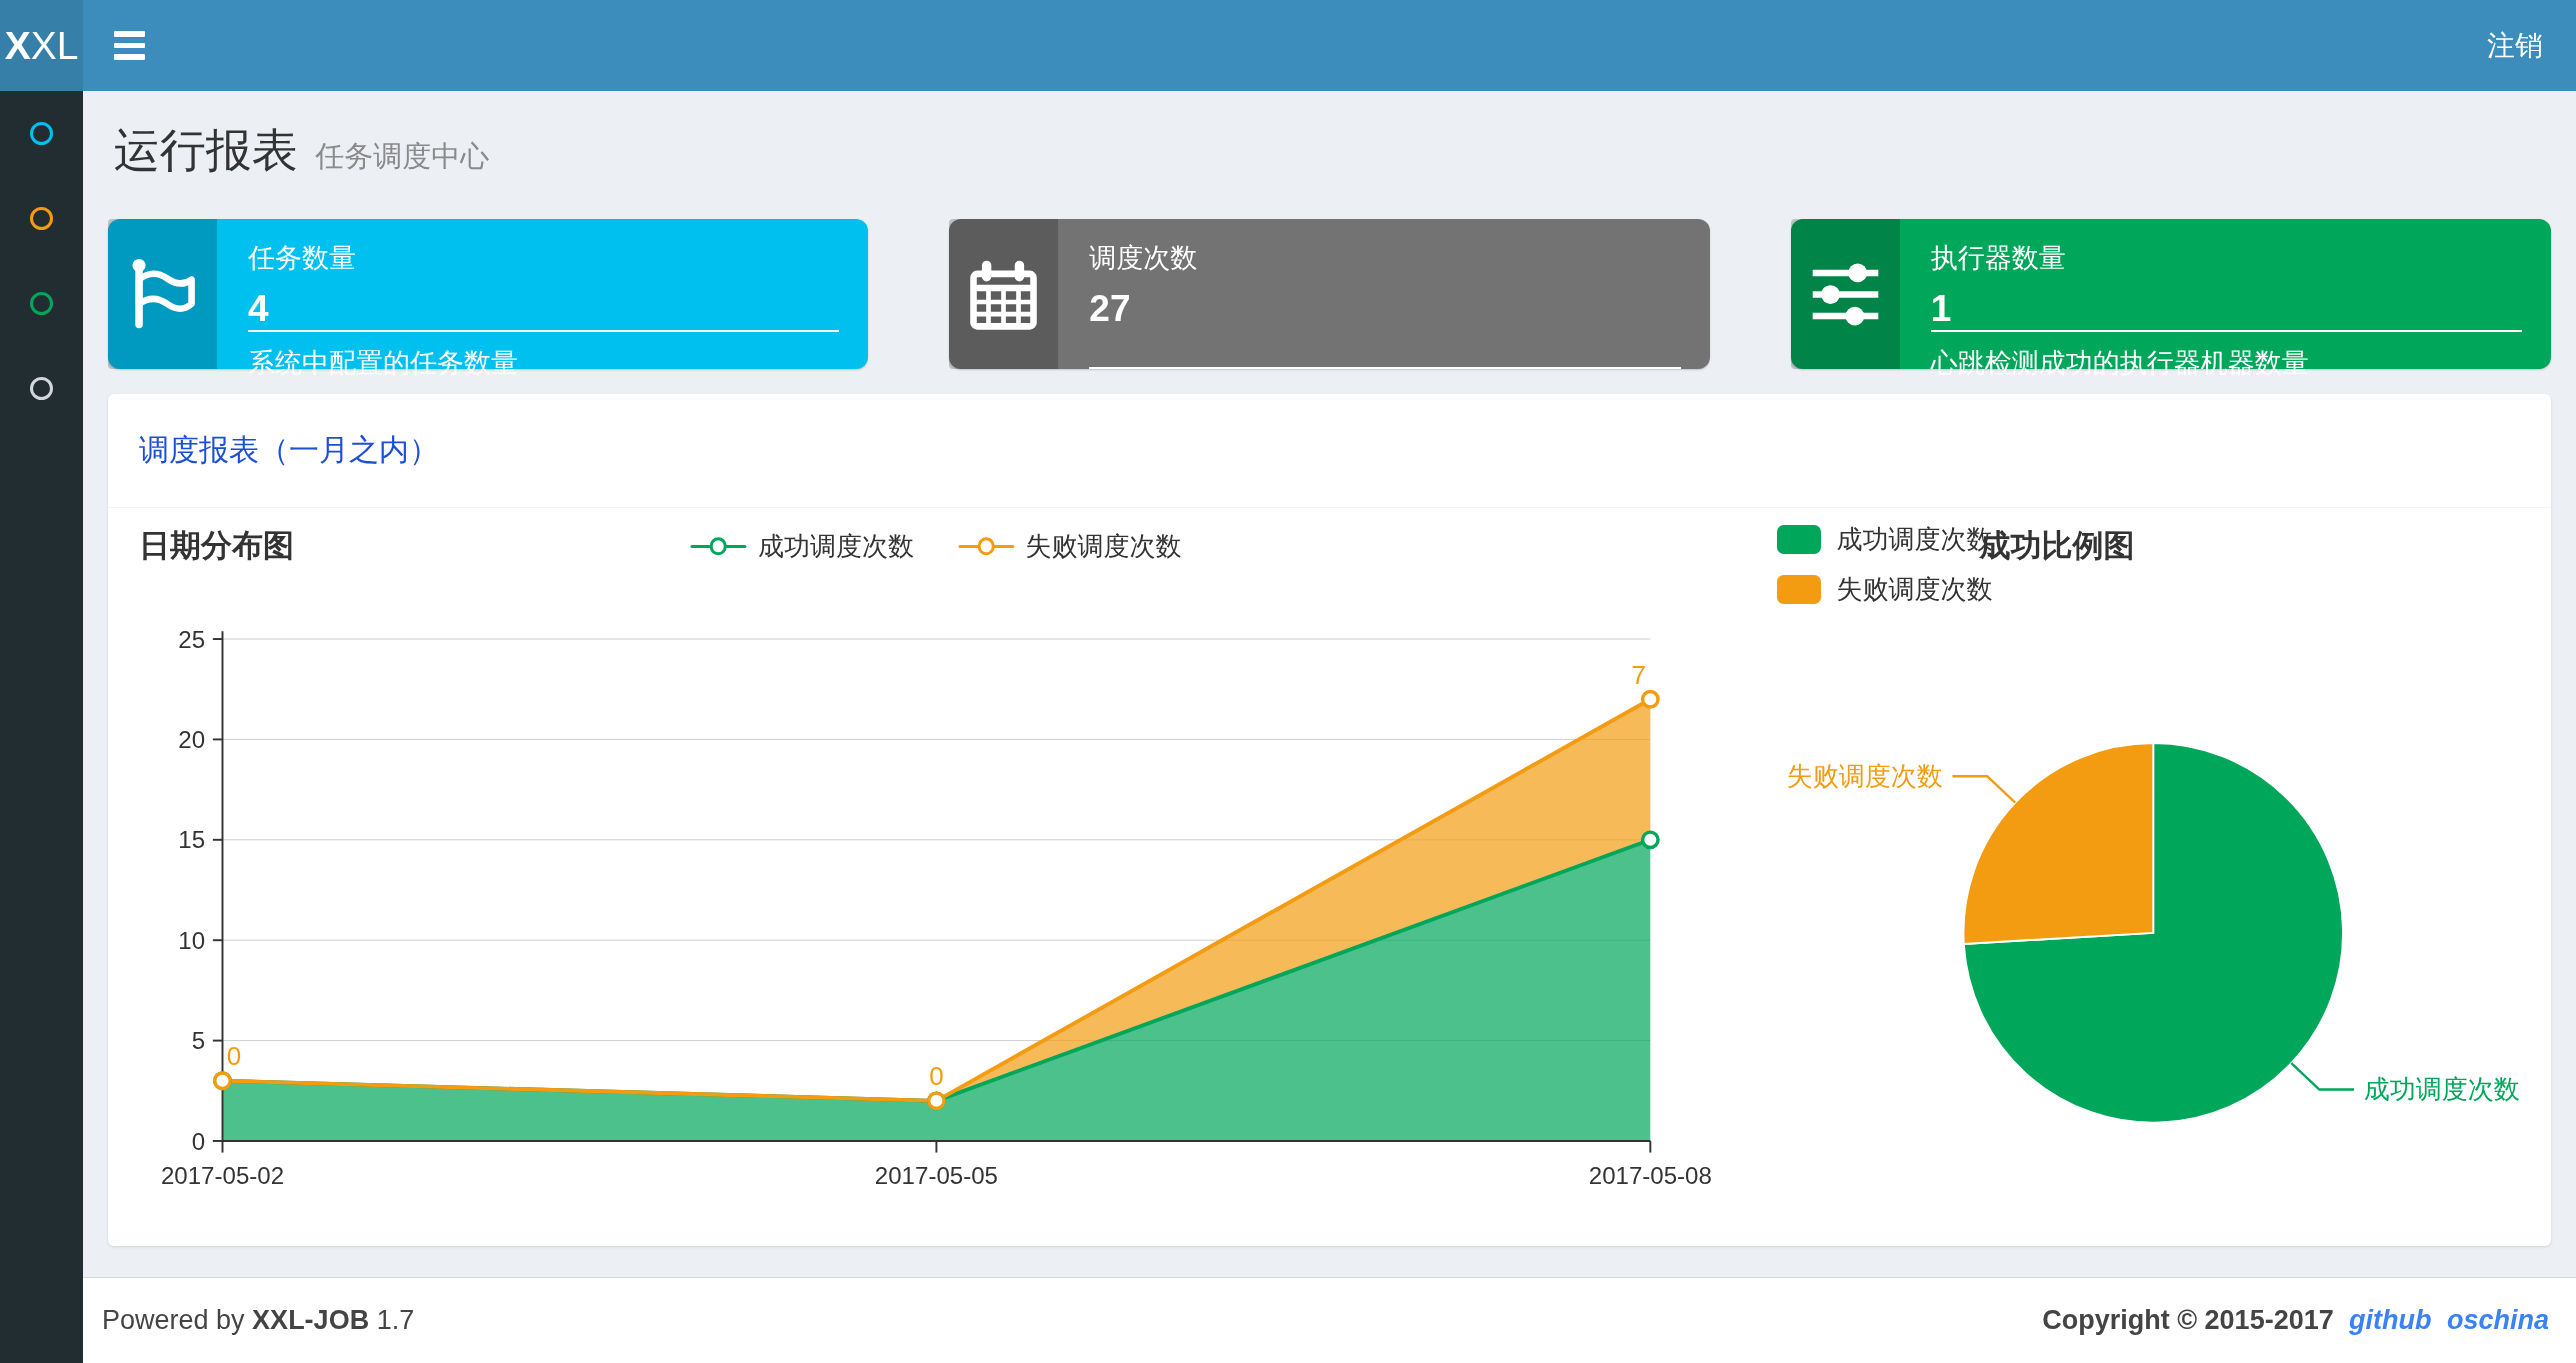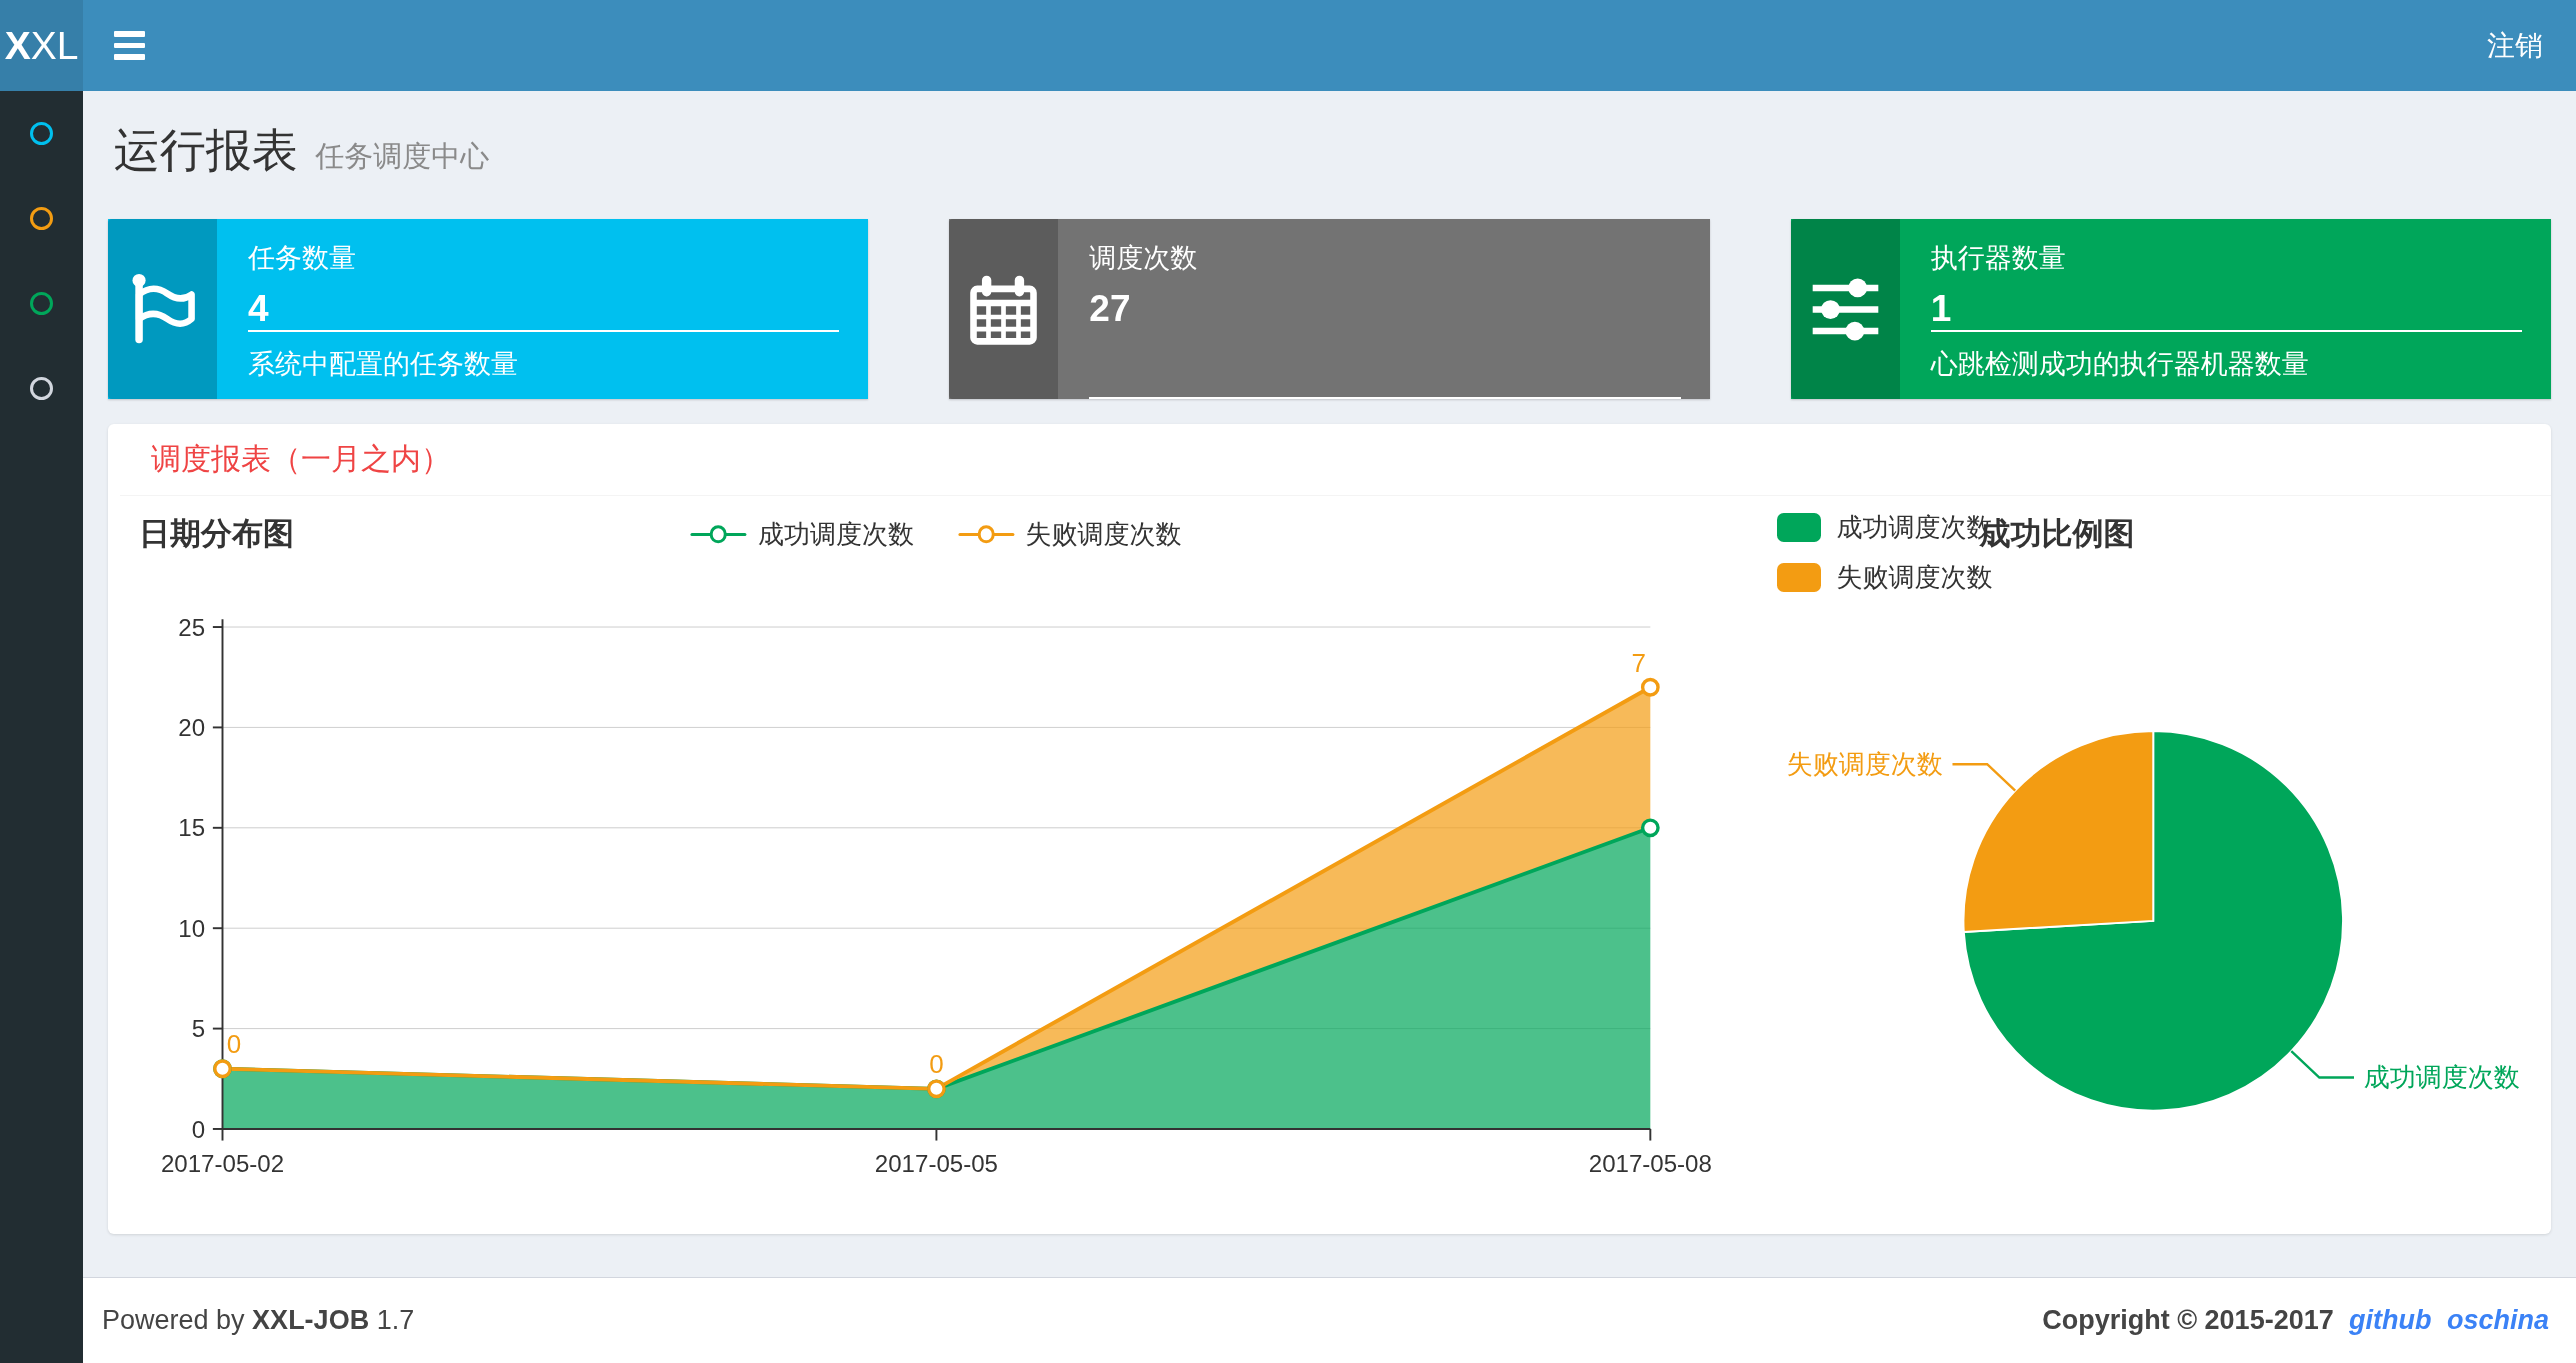--- a/index.html
+++ b/index.html
@@ -22,31 +22,31 @@
   .circle-icon { width:23px; height:23px; border:3.9px solid #fff; border-radius:50%; background:transparent; }
 
   
   .main { position:absolute; left:83px; top:91px; right:0; padding:0 25px; }
   .page-header { padding:29px 5.8px 37px; display:flex; align-items:baseline; }
   .page-title { font-size:46px; color:#333; font-weight:500; }
   .page-subtitle { font-size:29px; color:#8a8a8a; margin-left:17.4px; font-weight:400; }
 
   
   .cards { display:grid; grid-template-columns:1fr 1fr 1fr; gap:81px; }
-  .card { height:180px; border-radius:0; color:#fff; display:flex; box-shadow:0 1px 1.9px rgba(0,0,0,0.18); }
+  .card { height:150px; border-radius:12px; color:#fff; display:flex; box-shadow:0 1px 1.9px rgba(0,0,0,0.18); }
   .card-icon { width:109px; background:rgba(0,0,0,0.2); border-radius:3.9px 0 0 3.9px; display:flex; align-items:center; justify-content:center; flex:none; }
   .card-body { flex:1; display:flex; flex-direction:column; padding:21px 29px 0 31px; min-width:0; }
   .card-label { font-size:27px; }
   .card-value { font-size:37px; font-weight:bold; margin-top:11.6px; }
   .card-hr { margin-top:auto; border-top:2.9px solid #fff; }
   .card-desc { font-size:27px; padding:13.5px 0 17.4px; }
 
   
   .panel { margin-top:25px; background:#fff; border-radius:5.8px; box-shadow:0 1px 2.9px rgba(0,0,0,0.12); }
-  .panel-header { padding:15px 31px; font-size:30px; color:#ef4444; border-bottom:1.9px solid #f4f4f4;margin-left:12px; }
+  .panel-header { padding:36px 31px; font-size:30px; color:#1d4ed8; border-bottom:1.9px solid #f4f4f4; }
   .panel-body { position:relative; height:738px; }
   #charts-svg { position:absolute; left:0; top:0; }
 
   .chart-title { position:absolute; font-size:31px; font-weight:bold; color:#333; }
   .line-chart-title { left:31px; top:17.4px; }
   .pie-chart-title { left:1949px; top:17.4px; transform:translateX(-50%); }
 
   .line-legend { position:absolute; left:828px; top:21px; transform:translateX(-50%); display:flex; gap:44px; }
   .lg-item { display:flex; align-items:center; gap:11.6px; font-size:26px; color:#333; cursor:pointer; }
   .lg-line { position:relative; width:56px; height:3.9px; border-radius:1.9px; }

